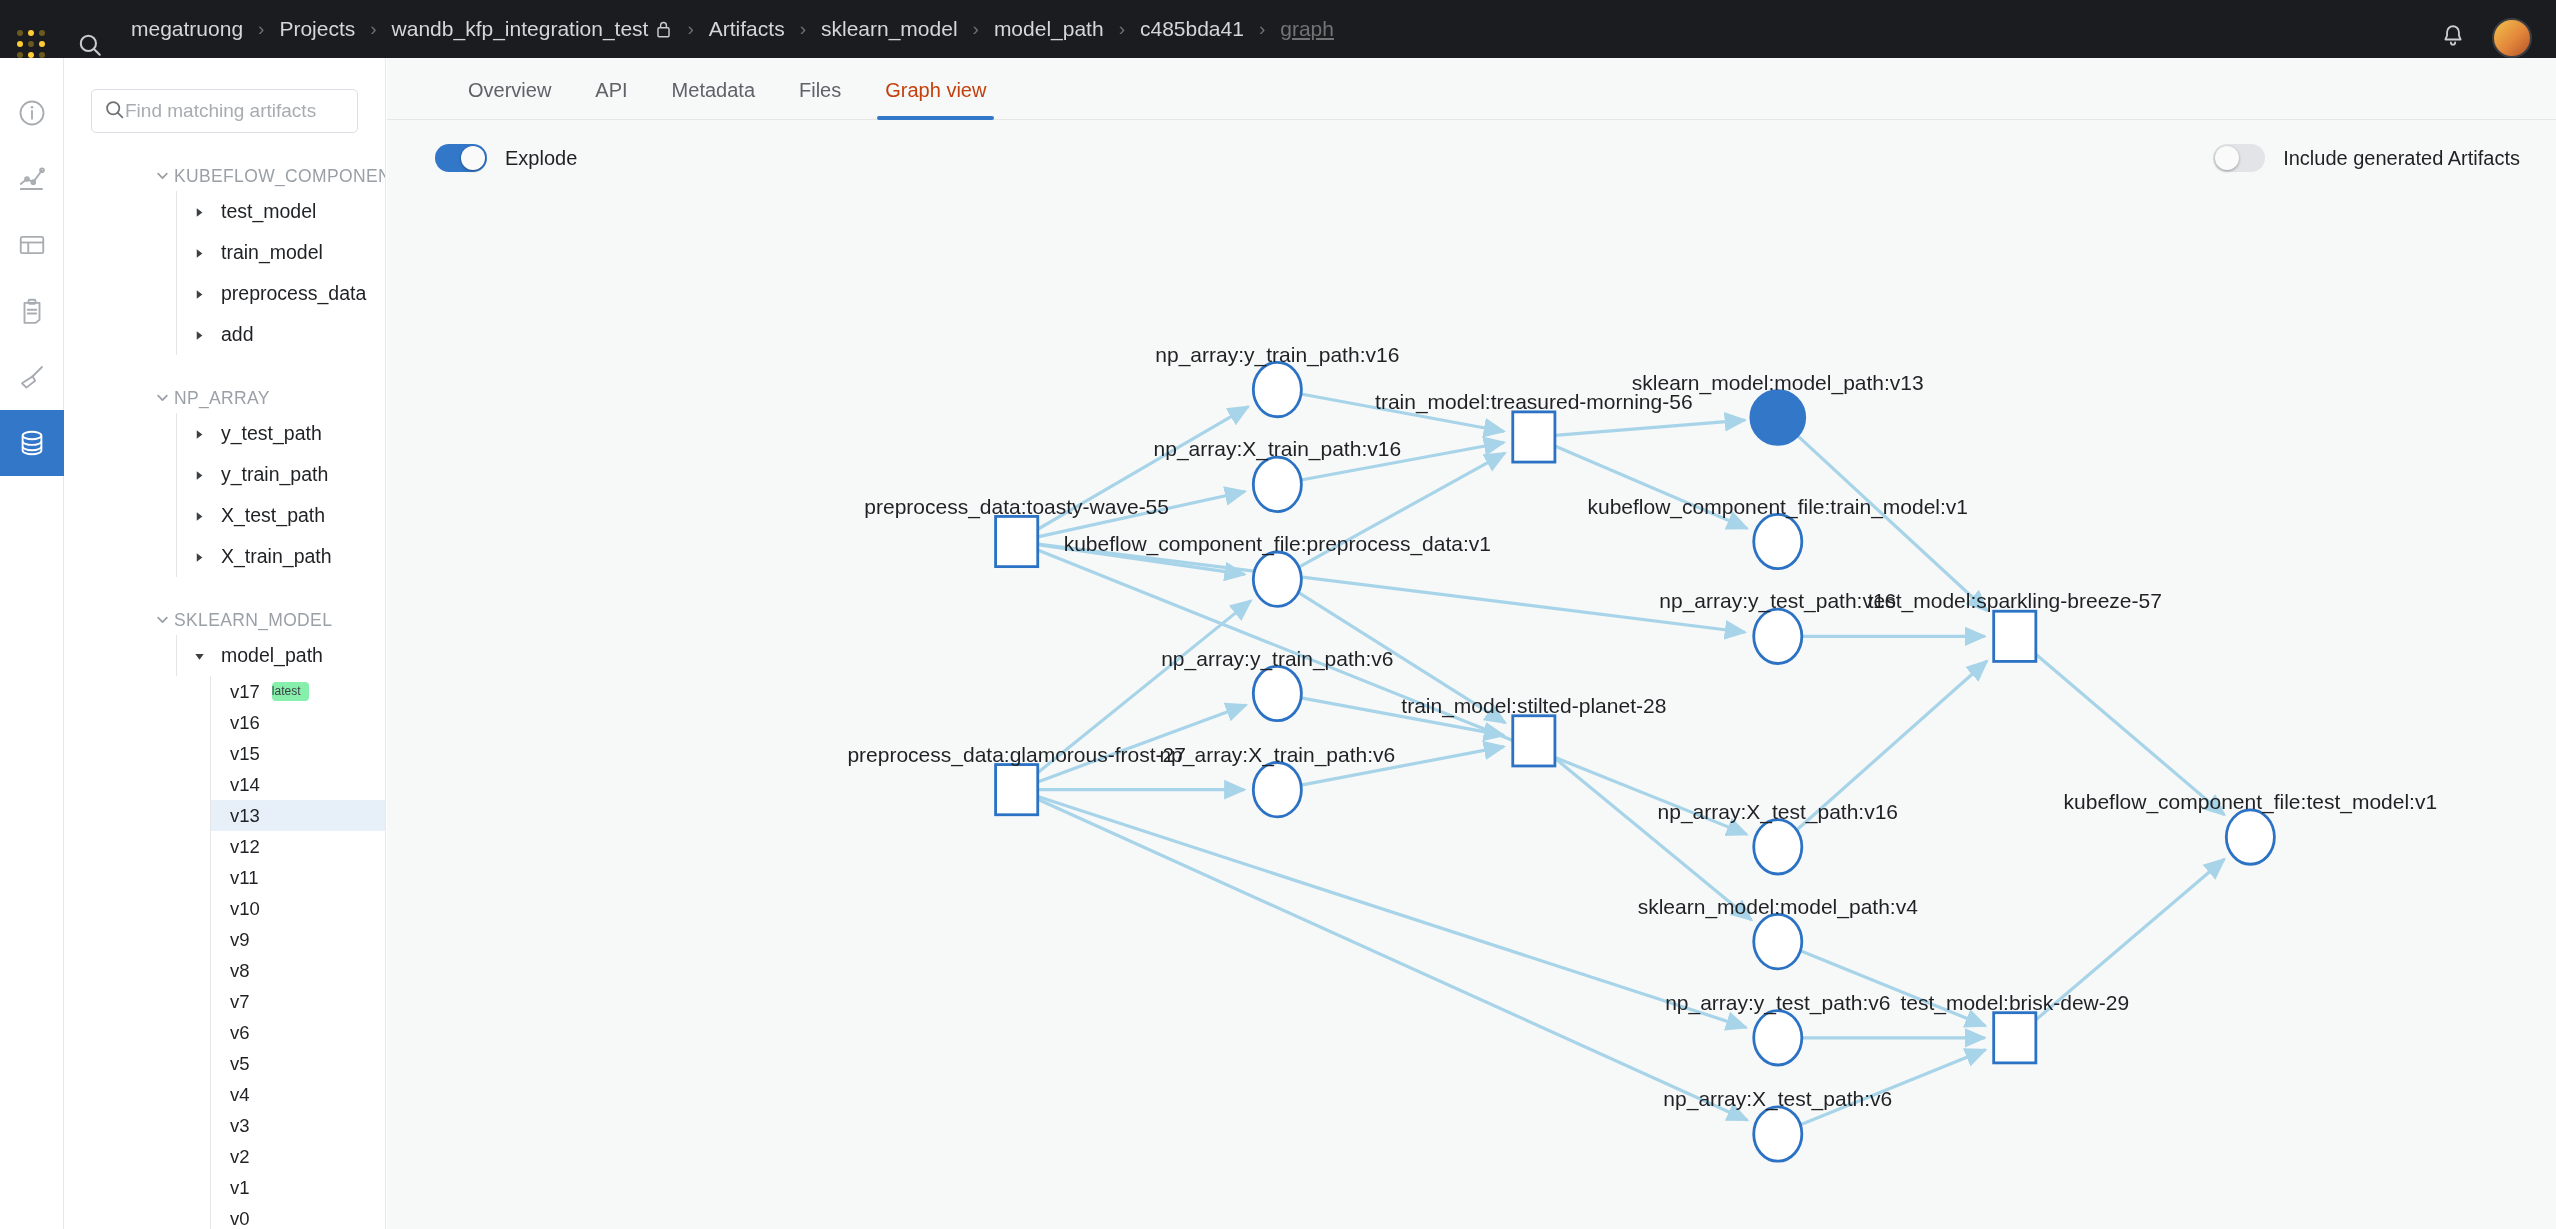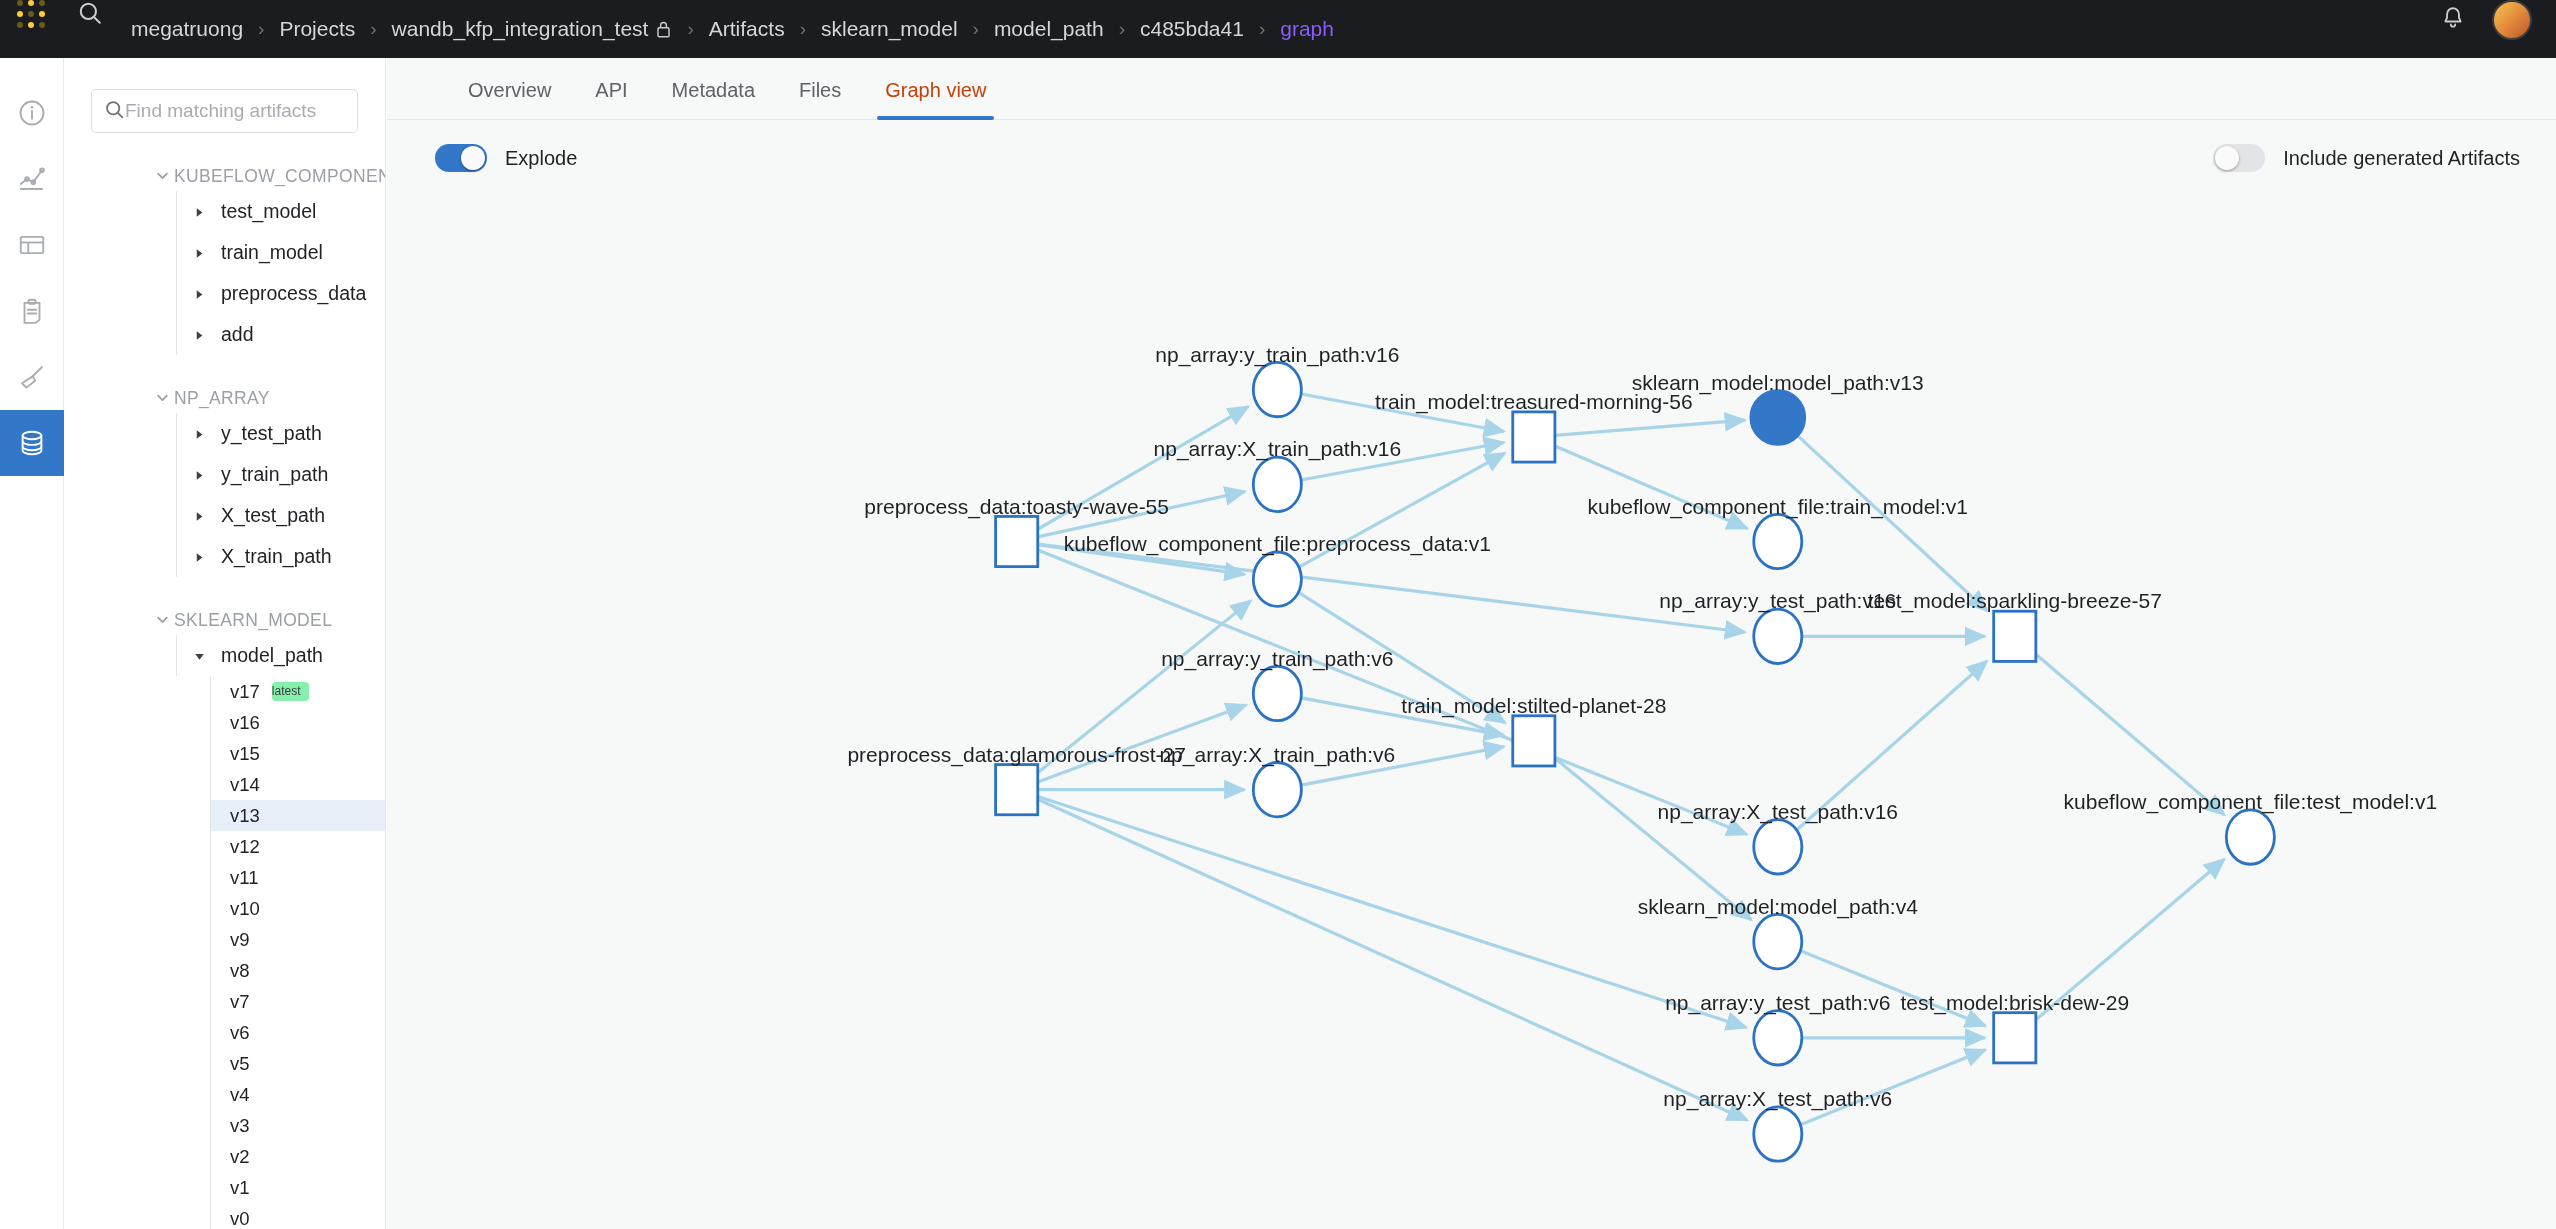--- a/index.html
+++ b/index.html
@@ -6,32 +6,32 @@
   html, body {
     width: 2556px; height: 1229px;
     font-family: "Liberation Sans", sans-serif;
     background: #ffffff;
     overflow: hidden;
   }
 
   
   #topbar {
     position: absolute; left: 0; top: 0; width: 2556px; height: 58px;
-    background: #1a1c1f; display: flex; align-items: flex-start;
+    background: #1a1c1f; display: flex; align-items: flex-end;
   }
   #waffle { width: 62px; display: flex; align-items: center; justify-content: center; cursor: pointer; }
   .waffle-grid { display: grid; grid-template-columns: repeat(3, 6px); grid-gap: 5px; }
   .waffle-dot { width: 6px; height: 6px; border-radius: 50%; background: #ffcc33; }
   .waffle-dot.dim { background: #6b5a1e; }
   #topsearch { width: 56px; display: flex; align-items: center; justify-content: center; cursor: pointer; }
   #breadcrumb { display: flex; align-items: center; gap: 0px; height: 58px; }
   .crumb {
     color: #d4d6d9; font-size: 21px; padding: 0 13px; white-space: nowrap; cursor: pointer;
   }
-  .crumb.last { color: #8b5cf6; }
+  .crumb.last { color: #737373; text-decoration: underline; }
   .crumb-sep { color: #6e7278; font-size: 19px; padding: 0 2px; }
   .lock-ico { display: inline-block; vertical-align: -3px; margin-left: 7px; }
   #topright { margin-left: auto; display: flex; align-items: center; gap: 26px; padding-right: 24px; }
   #avatar {
     width: 40px; height: 40px; border-radius: 50%;
     background: linear-gradient(135deg,#f4c14b 0%, #e2873a 55%, #b5532a 100%);
     border: 2px solid #3a3d42; cursor: pointer;
   }
 
   

